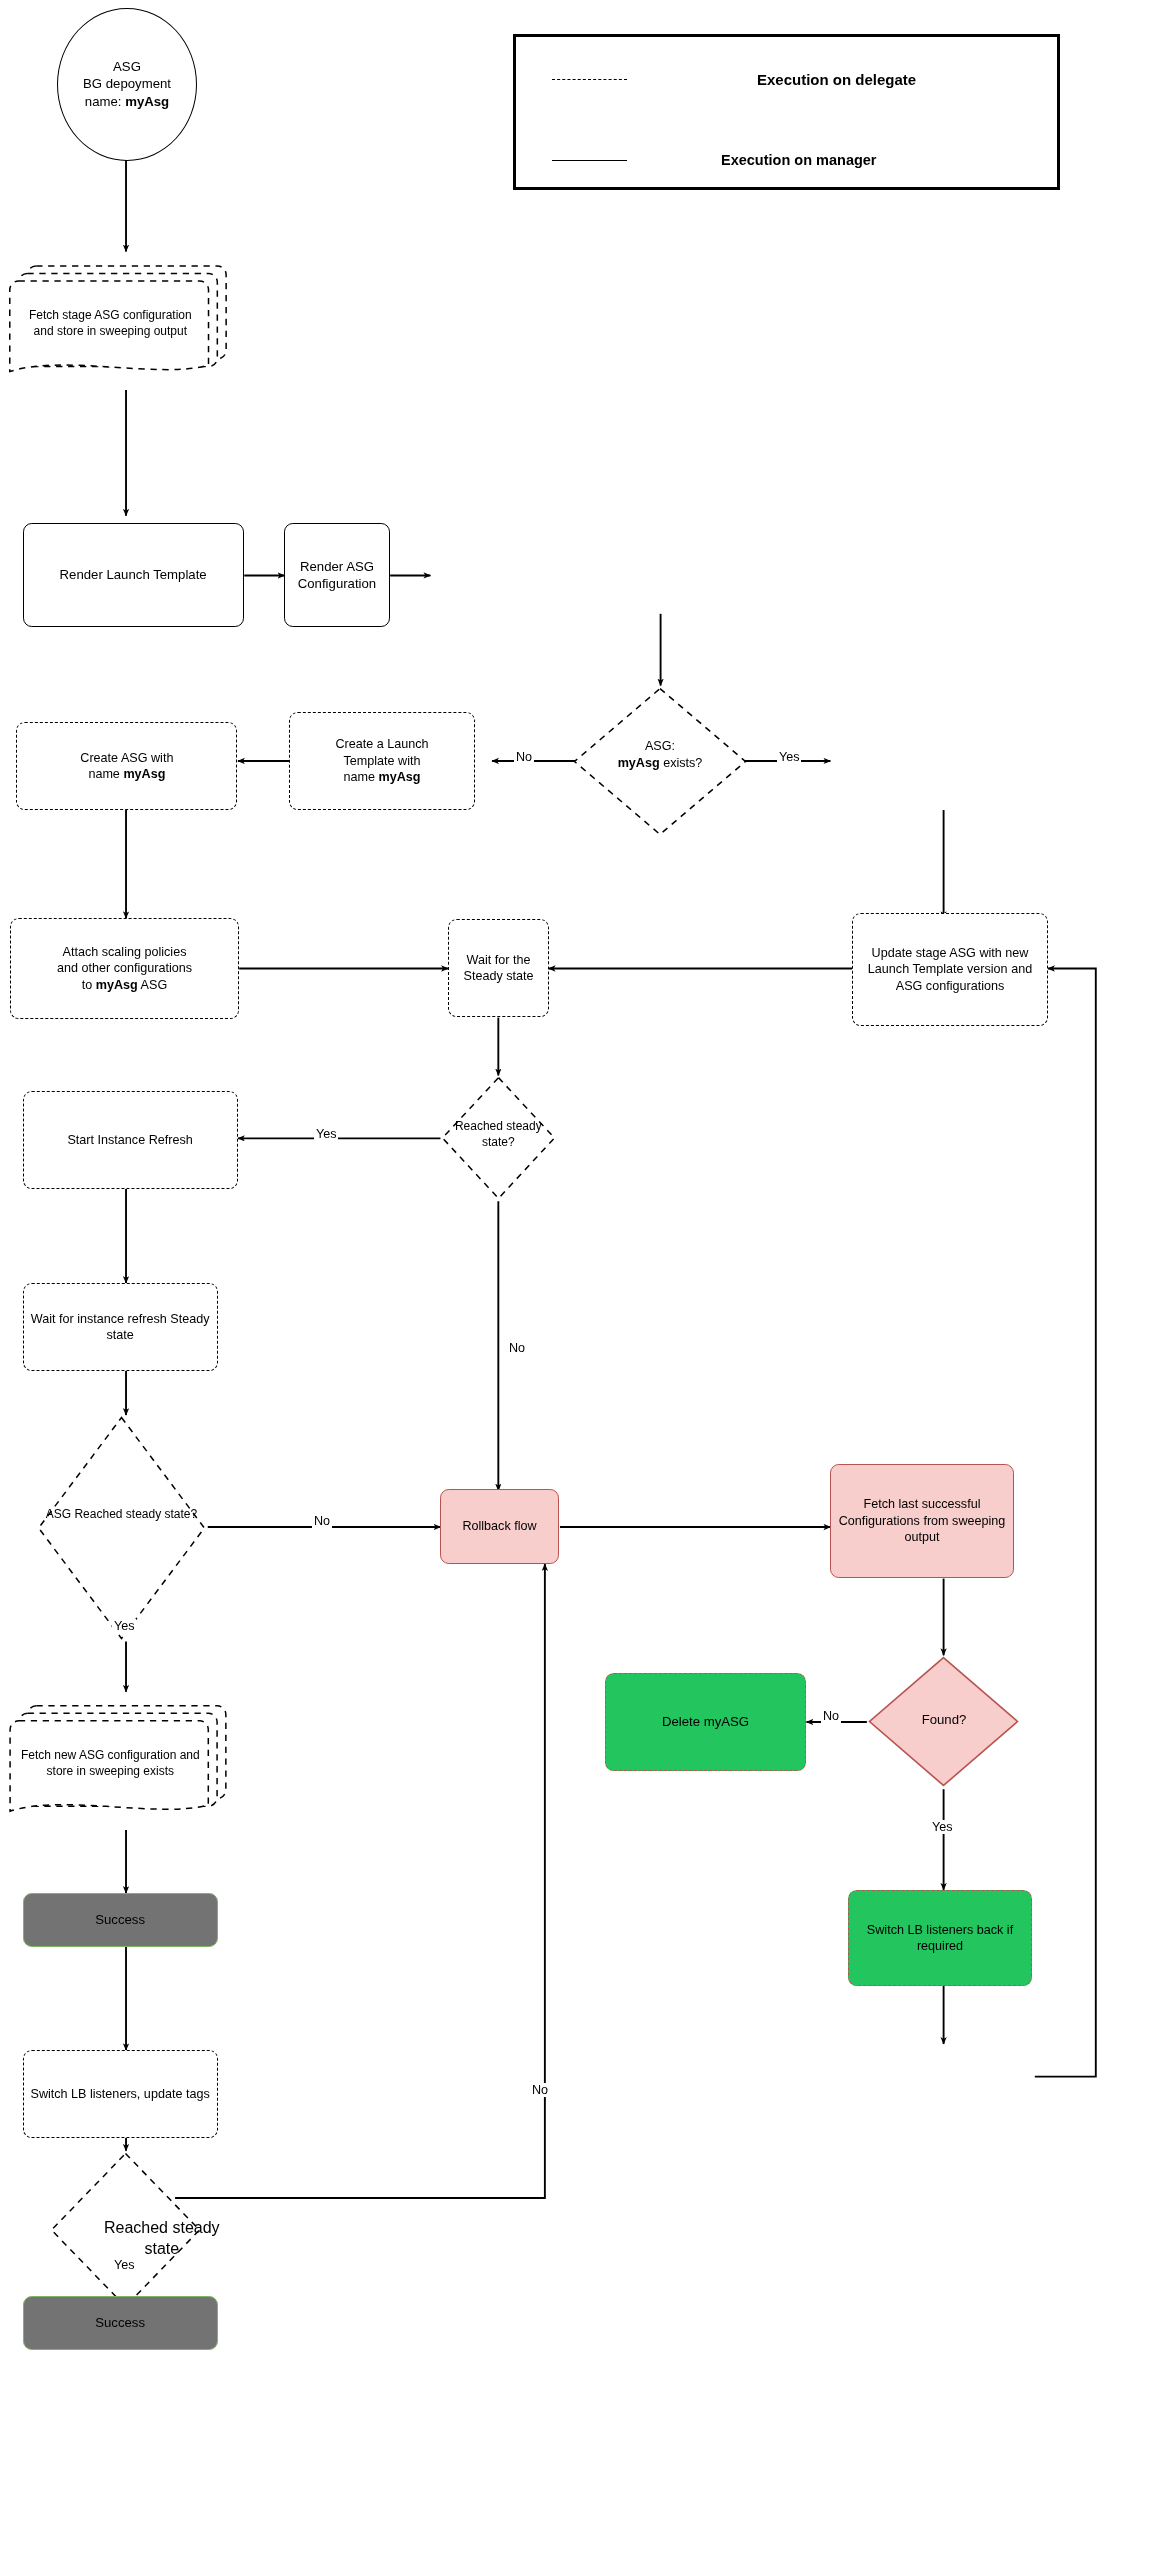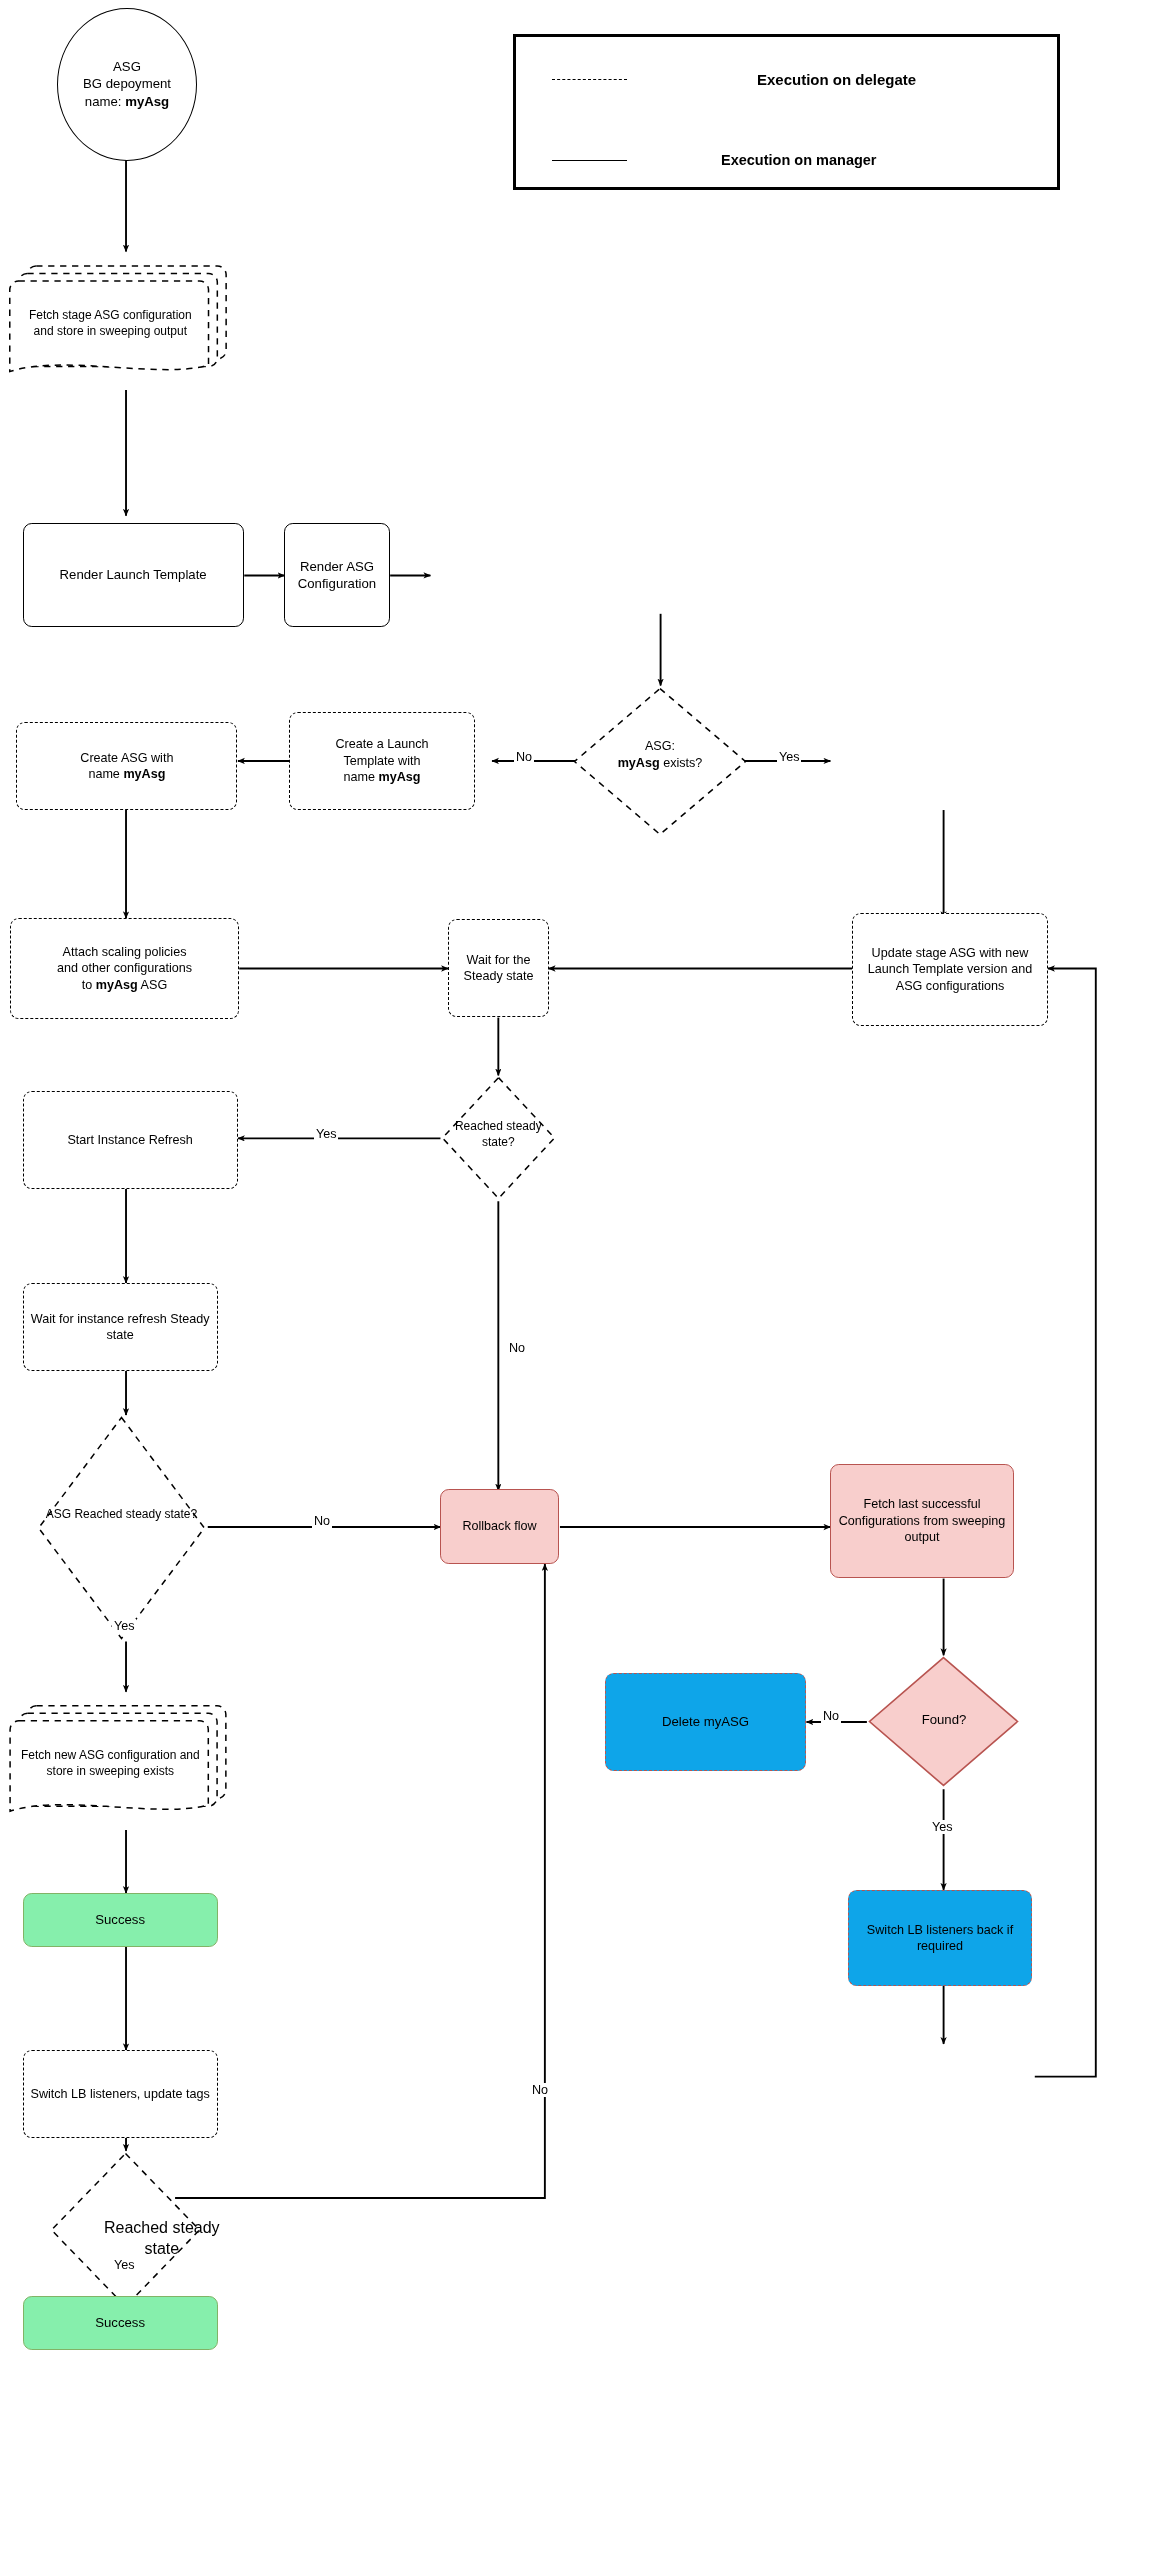--- a/index.html
+++ b/index.html
@@ -4,22 +4,22 @@
 <style>
   html,body{margin:0;padding:0;background:#ffffff;}
   body{font-family:"Liberation Sans","DejaVu Sans",sans-serif;}
   #canvas{position:relative;width:1152px;height:2576px;background:#fff;overflow:hidden;}
   svg#wires{position:absolute;left:0;top:0;width:1152px;height:2576px;pointer-events:none;}
   .node{position:absolute;box-sizing:border-box;display:flex;align-items:center;justify-content:center;text-align:center;line-height:1.30;color:#000;}
   .node .txt{padding:1.3px 3.8px;}
   .rbox{border:1.4px solid #000;border-radius:8.8px;background:#fff;}
   .dbox{border:1.4px dashed #000;border-radius:8.8px;background:#fff;}
   .pinkbox{border:1.4px solid #b85450;border-radius:8.8px;background:#f8cecc;}
-  .pinkdash{border:1.4px dashed #b85450;border-radius:8.8px;background:#0ea5e9;}
-  .greenbox{border:1.4px solid #82b366;border-radius:8.8px;background:#86efac;}
+  .pinkdash{border:1.4px dashed #b85450;border-radius:8.8px;background:#22c55e;}
+  .greenbox{border:1.4px solid #82b366;border-radius:8.8px;background:#737373;}
   .ellipse{border:1.4px solid #000;border-radius:50%;background:#fff;}
   .lbl{position:absolute;background:#fff;color:#000;padding:0 1.9px;display:flex;align-items:center;justify-content:center;}
   .legend{position:absolute;border:3.1px solid #000;background:#fff;box-sizing:border-box;}
   .legrow{position:absolute;display:flex;align-items:center;}
   .legline{width:75px;height:0;border-top:1.5px solid #000;}
   .legline.dash{border-top:1.5px dashed #000;}
   .legtext{margin-left:94px;font-weight:bold;white-space:nowrap;}
   b{font-weight:bold;}
   .docshape{position:absolute;}
 </style>

